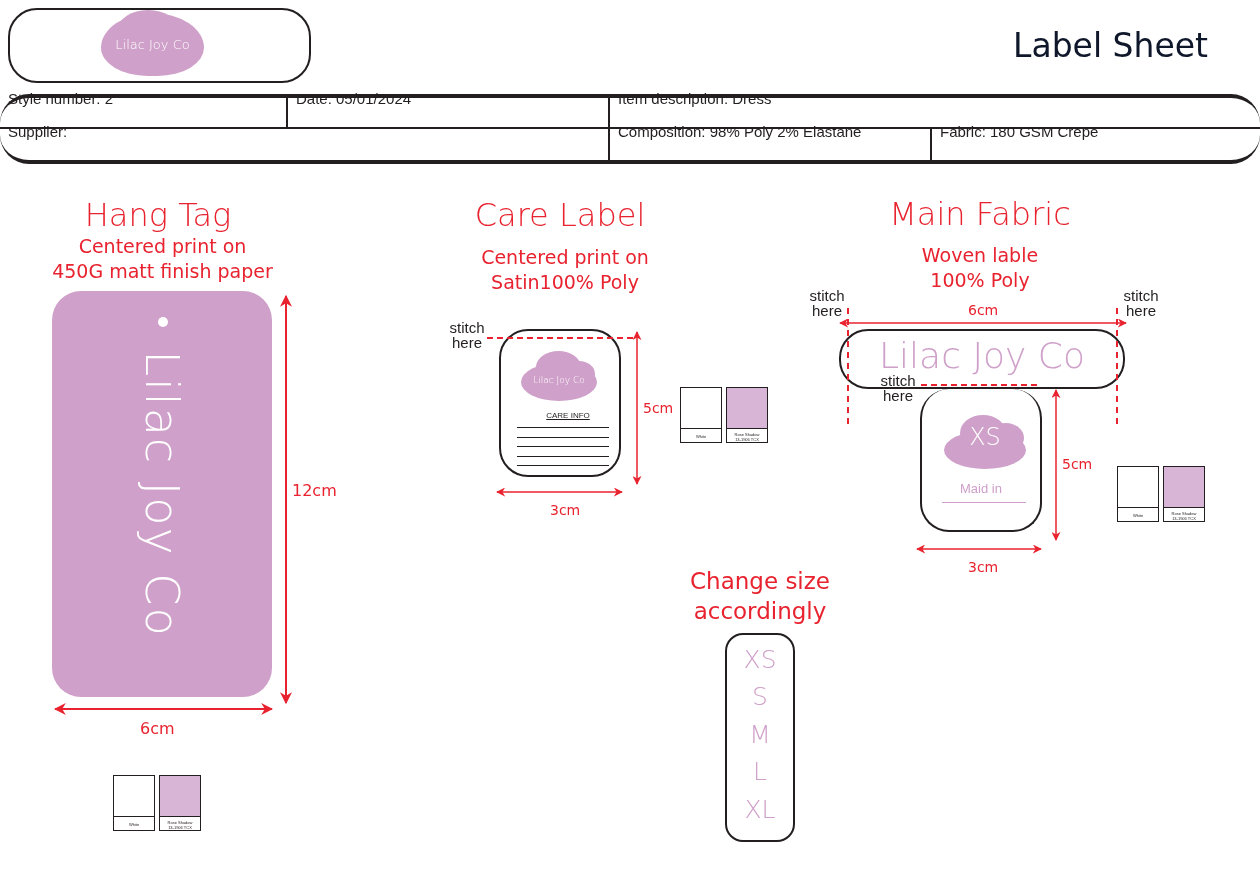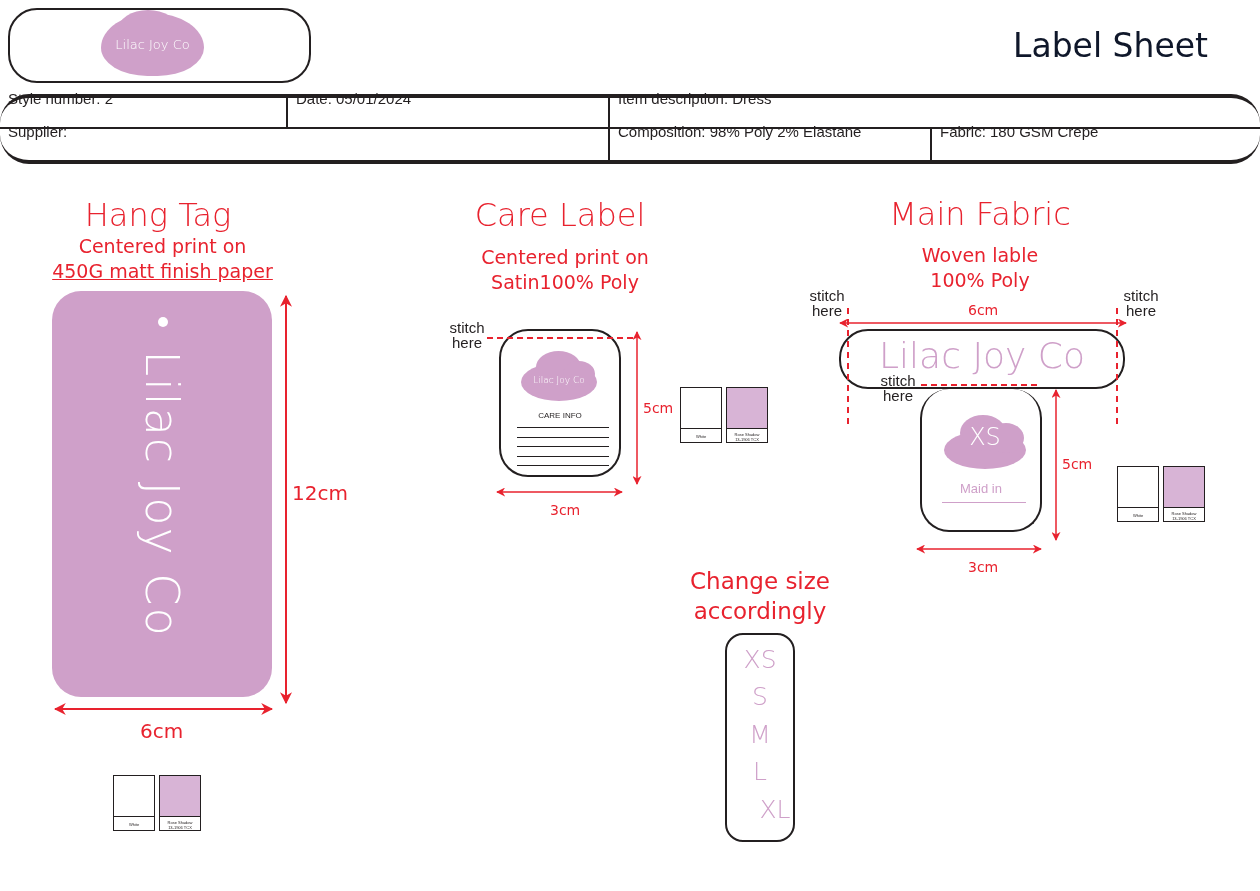--- a/index.html
+++ b/index.html
@@ -17,32 +17,32 @@
   .info-table { left: 0; top: 94px; width: 1260px; height: 70px; border-top: 4px solid #231f20; border-bottom: 4px solid #231f20; }
   .info-row { position: absolute; left: 0; width: 1260px; height: 31px; }
   .info-row.r1 { top: 0; border-bottom: 2px solid #231f20; }
   .info-row.r2 { top: 31px; }
   .info-cell { position: absolute; top: 0; height: 100%; font-family: "Liberation Sans", sans-serif; font-size: 15px; padding-left: 8px; display: flex; align-items: flex-end; padding-bottom: 20px; color: #231f20; white-space: nowrap; }
   .info-cell.c2 { border-left: 2px solid #231f20; }
   .info-cell.c3 { border-left: 2px solid #231f20; }
   .info-cell.c4 { border-left: 2px solid #231f20; }
   .sec-title { font-family: "DejaVu Sans", sans-serif; font-size: 32px; font-weight: 300; color: #e8222e; text-align: center; white-space: nowrap; }
   .sec-sub { font-family: "DejaVu Sans", sans-serif; font-size: 19px; color: #e8222e; text-align: center; line-height: 25px; white-space: nowrap; }
-  .dim { font-family: "DejaVu Sans", sans-serif; font-size: 20px; color: #e8222e; white-space: nowrap; }
+  .dim { font-family: "DejaVu Sans", sans-serif; font-size: 16px; color: #e8222e; white-space: nowrap; }
   .dim-sm { font-family: "DejaVu Sans", sans-serif; font-size: 14px; color: #e8222e; white-space: nowrap; }
   .stitch { font-family: "Liberation Sans", sans-serif; font-size: 15px; line-height: 15px; color: #231f20; text-align: center; white-space: nowrap; }
 
   
   .hang-tag { left: 52px; top: 291px; width: 220px; height: 406px; background: #cfa0c9; }
   .hang-hole { position: absolute; left: 106px; top: 26px; width: 10px; height: 10px; border-radius: 50%; background: #ffffff; }
   .hang-text { position: absolute; left: 110px; top: 203px; transform: translate(-50%, -50%) rotate(90deg); color: #ffffff; font-family: "DejaVu Sans", sans-serif; font-weight: 200; font-size: 46px; white-space: nowrap; letter-spacing: 2px; }
 
   
   .care-label { left: 499px; top: 329px; width: 122px; height: 148px; border: 2px solid #231f20; background: #fff; }
-  .care-info { position: absolute; left: 0; width: 100%; top: 80px; text-align: center; font-family: "Liberation Sans", sans-serif; font-size: 8px; color: #231f20; }
+  .care-info { position: absolute; left: 8px; width: 100%; top: 80px; text-align: center; font-family: "Liberation Sans", sans-serif; font-size: 8px; color: #231f20; text-decoration: underline; }
   .care-line { position: absolute; left: 16px; width: 92px; height: 1px; background: #231f20; }
 
   
   .swatch { position: absolute; width: 42px; height: 56px; border: 1px solid #231f20; background: #fff; }
   .swatch .fill { position: absolute; left: 0; top: 0; width: 100%; height: 41px; border-bottom: 1px solid #231f20; }
   .swatch .lbl { position: absolute; left: 0; top: 42px; width: 100%; height: 13px; font-family: "Liberation Sans", sans-serif; font-size: 4px; line-height: 5px; text-align: center; display: flex; align-items: center; justify-content: center; color: #231f20; }
 
   
   .main-band { left: 839px; top: 329px; width: 286px; height: 60px; border: 2px solid #231f20; background: #fff; }
   .main-band-text { position: absolute; left: 0; width: 100%; top: 4px; text-align: center; font-family: "DejaVu Sans", sans-serif; font-weight: 200; font-size: 36px; color: #cfa0c9; white-space: nowrap; }
@@ -74,21 +74,21 @@
   </div>
   <div class="info-row r2">
     <div class="info-cell c1" style="left:0;width:344px;">Supplier:</div>
     <div class="info-cell c3" style="left:608px;width:322px;">Composition:  98% Poly 2% Elastane</div>
     <div class="info-cell c4" style="left:930px;width:376px;">Fabric: 180 GSM Crepe</div>
   </div>
 </div>
 
 <div class="abs sec-title" style="left:58px;top:196px;width:200px;">Hang Tag</div>
 <div class="abs sec-sub" style="left:40px;top:234px;width:245px;">Centered print on</div>
-<div class="abs sec-sub" style="left:40px;top:259px;width:245px;text-decoration:underline;">450G matt finish paper</div>
+<div class="abs sec-sub" style="left:40px;top:259px;width:245px;">450G matt finish paper</div>
 
 <div class="abs hang-tag">
   <div class="hang-hole"></div>
   <div class="hang-text">Lilac Joy Co</div>
 </div>
 <div class="abs dim" style="left:292px;top:481px;">12cm</div>
 <div class="abs dim" style="left:140px;top:719px;">6cm</div>
 
 <div class="swatch" style="left:113px;top:775px;">
   <div class="fill" style="background:#ffffff;"></div>
@@ -181,21 +181,21 @@
     </div>
 </div>
 
 <div class="abs sec-sub" style="left:660px;top:566px;width:200px;font-size:23px;line-height:30px;">Change size</div>
 <div class="abs sec-sub" style="left:660px;top:596px;width:200px;font-size:23px;line-height:30px;">accordingly</div>
 <div class="abs size-pill">
   <div class="size-item" style="top:10px;">XS</div>
   <div class="size-item" style="top:47px;">S</div>
   <div class="size-item" style="top:85px;">M</div>
   <div class="size-item" style="top:122px;">L</div>
-  <div class="size-item" style="top:160px;margin-left:15px;">XL</div>
+  <div class="size-item" style="top:160px;">XL</div>
 </div>
 
 <svg class="overlay" viewBox="0 0 1260 891">
   <defs>
     <marker id="ah" viewBox="0 0 10 10" refX="9" refY="5" markerWidth="6" markerHeight="6" orient="auto-start-reverse">
       <path d="M0,0 L10,5 L0,10 L3,5 z" fill="#e8222e"></path>
     </marker>
   </defs>
 
   <line x1="286" y1="296" x2="286" y2="703" stroke="#e8222e" stroke-width="2" marker-start="url(#ah)" marker-end="url(#ah)"></line>

